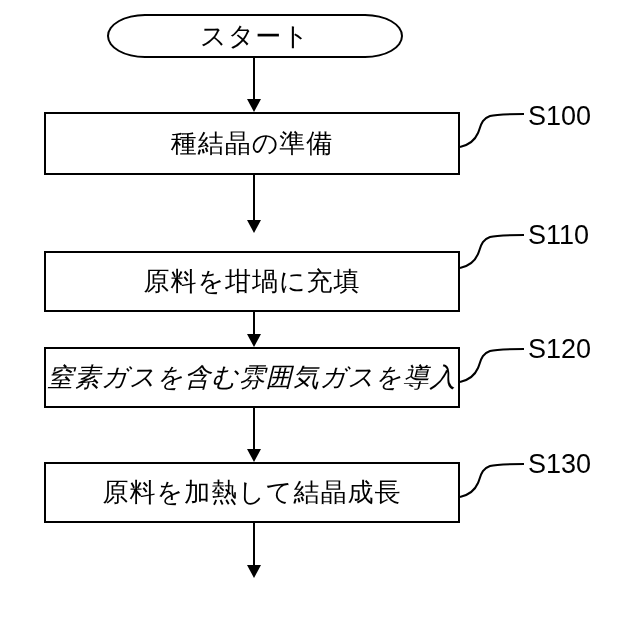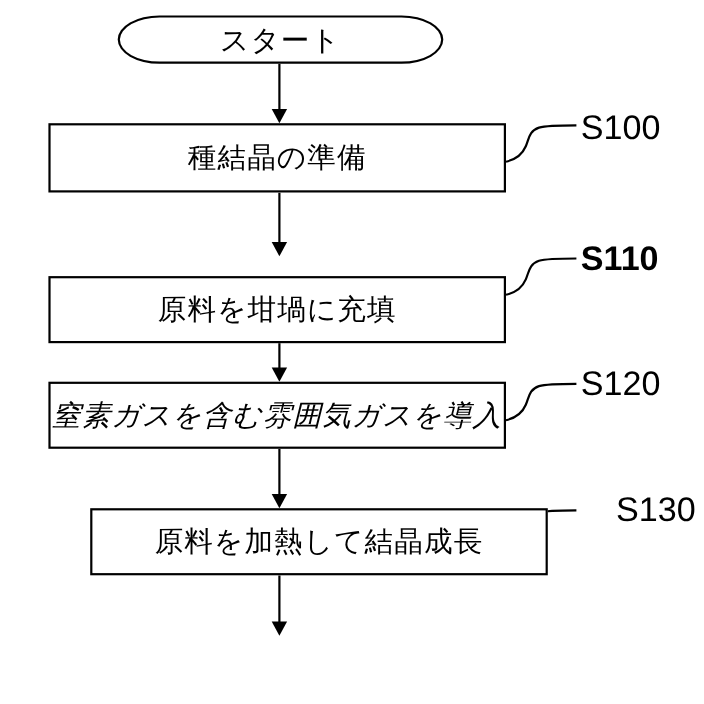--- a/index.html
+++ b/index.html
@@ -43,21 +43,21 @@
   }
   .process {
     left: 44px;
     width: 416px;
   }
   .step-label {
     position: absolute;
     left: 528px;
     height: 32px;
     line-height: 32px;
-    font-size: 31px;
+    font-size: 27px;
     letter-spacing: 0px;
   }
 </style>
 </head>
 <body>
 
 <div class="canvas">
 
   <svg class="connector-layer" viewBox="0 0 640 640" xmlns="http://www.w3.org/2000/svg">
 
@@ -97,23 +97,23 @@
   </div>
 
   <div class="node process" style="top:251px; height:61px;">
     <span>原料を坩堝に充填</span>
   </div>
 
   <div class="node process" style="top:347px; height:61px;font-style:italic;">
     <span>窒素ガスを含む雰囲気ガスを導入</span>
   </div>
 
-  <div class="node process" style="top:462px; height:61px;margin-left:38px;">
+  <div class="node process" style="top:462px; height:61px;">
     <span>原料を加熱して結晶成長</span>
   </div>
 
 
   <div class="step-label" style="top:100px;">S100</div>
-  <div class="step-label" style="top:219px;font-weight:bold;">S110</div>
+  <div class="step-label" style="top:219px;">S110</div>
   <div class="step-label" style="top:333px;text-align:right;">S120</div>
-  <div class="step-label" style="top:448px;margin-left:32px;">S130</div>
+  <div class="step-label" style="top:448px;">S130</div>
 
 </div>
 
 </body></html>

